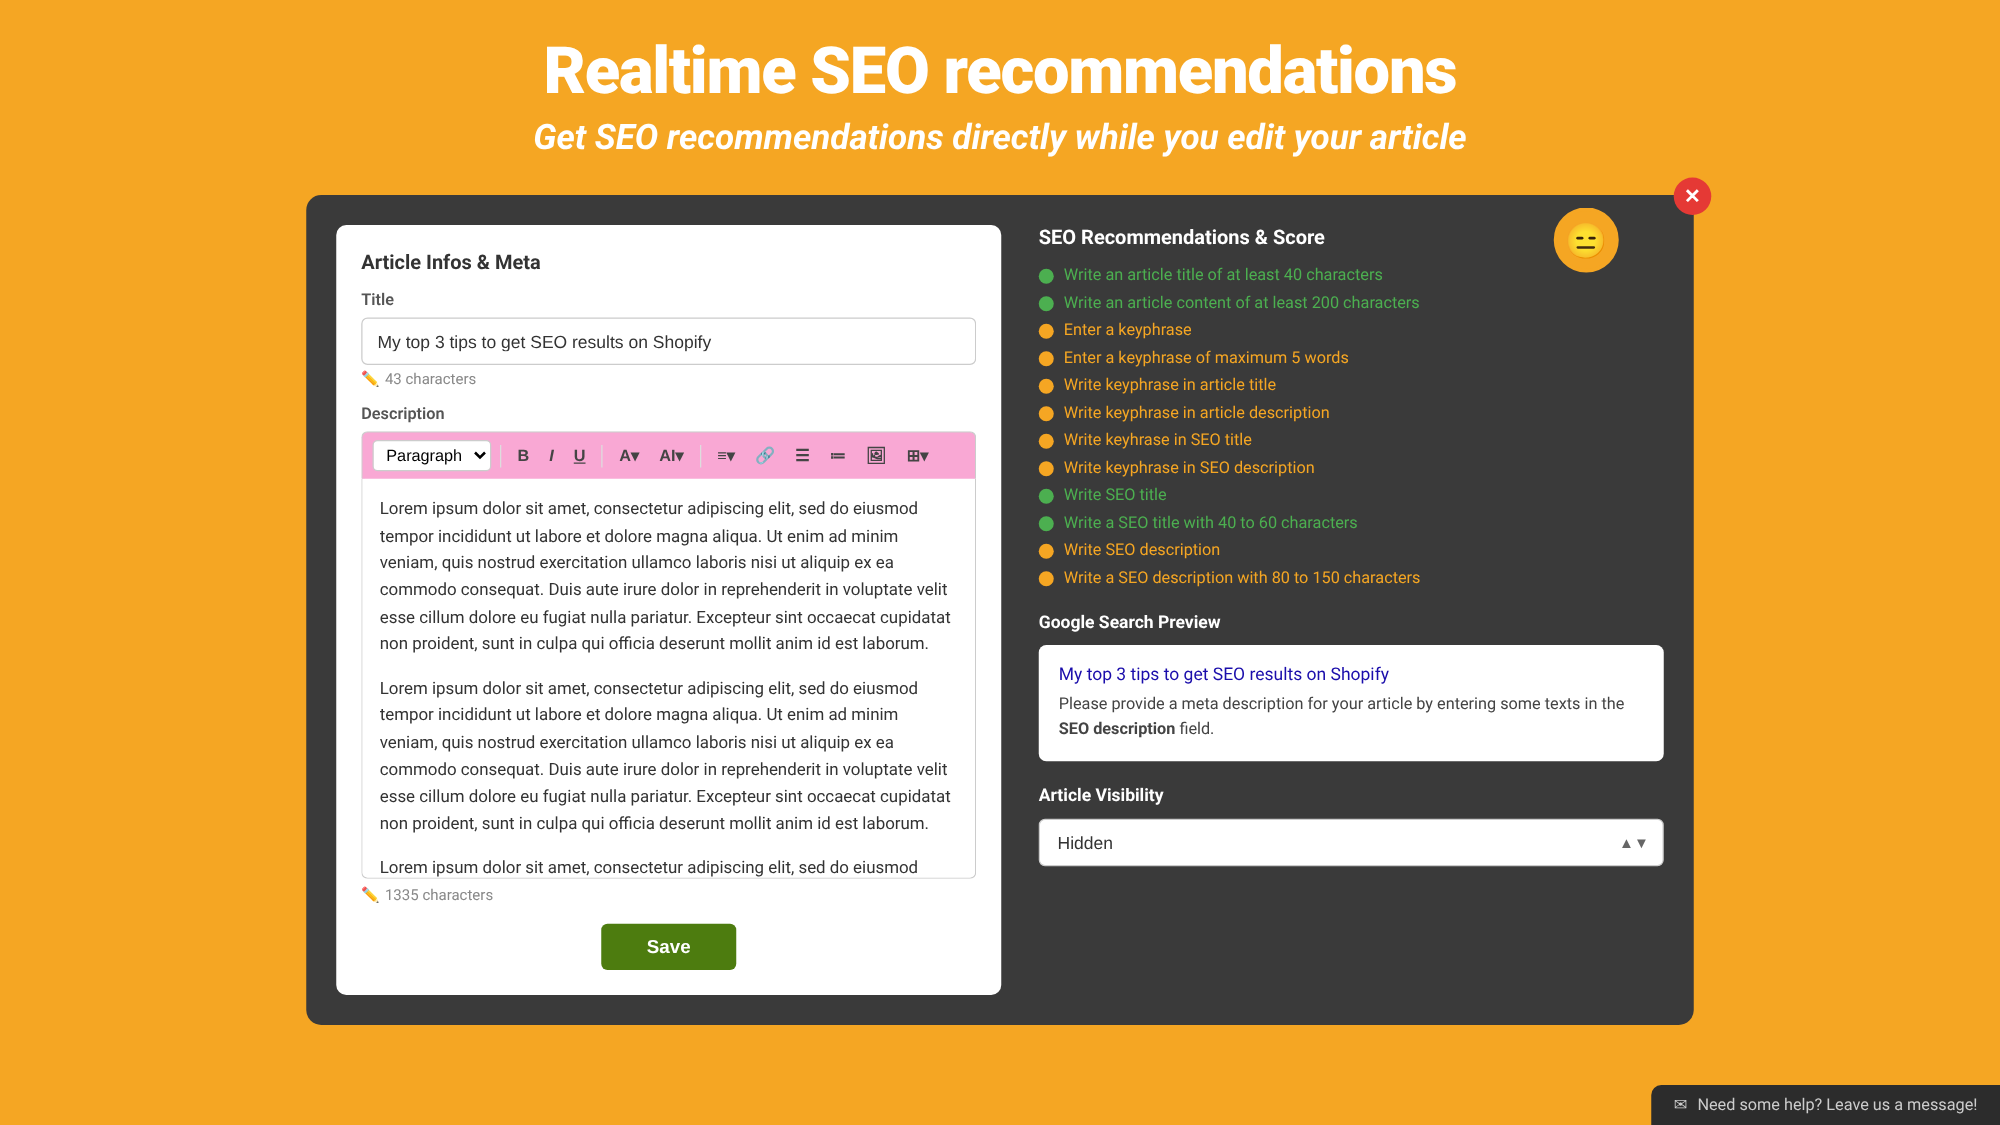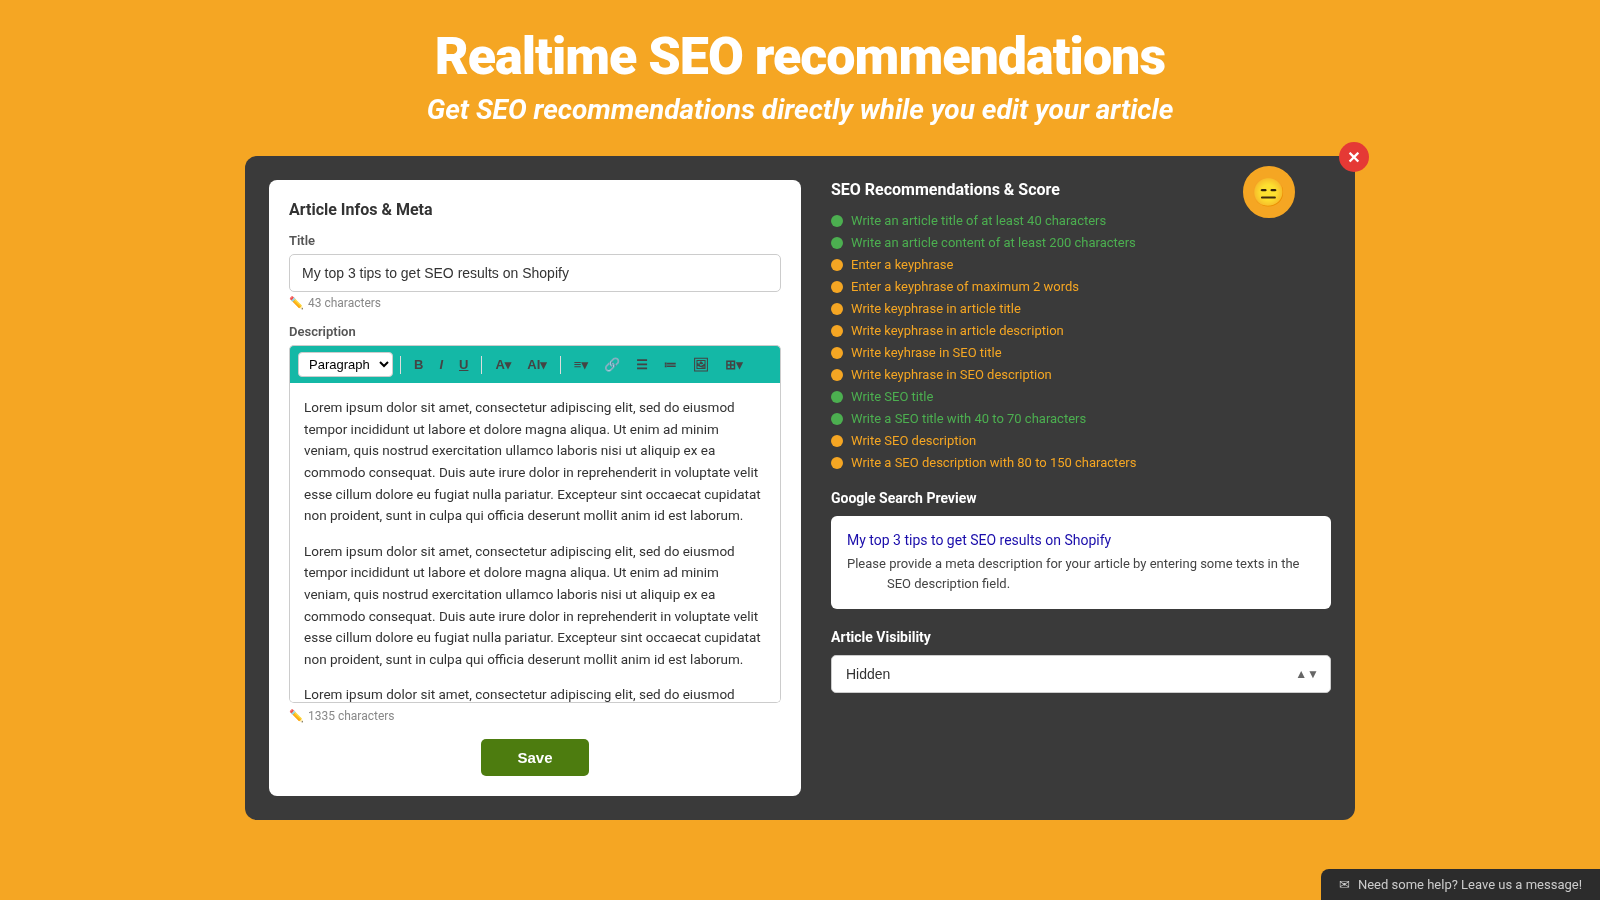--- a/index.html
+++ b/index.html
@@ -115,21 +115,21 @@
 
     .toolbar {
       display: flex;
       align-items: center;
       gap: 4px;
       border: 1px solid #ccc;
       border-bottom: none;
       border-radius: 5px 5px 0 0;
       padding: 6px 8px;
       flex-wrap: wrap;
-      background: #14b8a6;
+      background: #f9a8d4;
     }
 
     .toolbar-select {
       border: 1px solid #ccc;
       border-radius: 4px;
       padding: 3px 6px;
       font-size: 13px;
       background: white;
       cursor: pointer;
     }
@@ -226,21 +226,21 @@
       font-size: 14px;
       text-decoration: none;
       display: block;
       margin-bottom: 6px;
     }
     .gp-desc {
       font-size: 13px;
       color: #444;
       line-height: 1.5;
     }
-    .gp-desc strong { font-weight: 400; margin-left: 40px; }
+    .gp-desc strong { font-weight: 700; }
 
     .visibility-title {
       font-size: 14px;
       font-weight: 700;
       color: white;
       margin-bottom: 10px;
     }
 
     .visibility-select {
       width: 100%;
@@ -390,21 +390,21 @@
           <li>
             <span class="dot dot-green"></span>
             <span class="seo-item-green">Write an article content of at least 200 characters</span>
           </li>
           <li>
             <span class="dot dot-orange"></span>
             <span class="seo-item-orange">Enter a keyphrase</span>
           </li>
           <li>
             <span class="dot dot-orange"></span>
-            <span class="seo-item-orange">Enter a keyphrase of maximum 2 words</span>
+            <span class="seo-item-orange">Enter a keyphrase of maximum 5 words</span>
           </li>
           <li>
             <span class="dot dot-orange"></span>
             <span class="seo-item-orange">Write keyphrase in article title</span>
           </li>
           <li>
             <span class="dot dot-orange"></span>
             <span class="seo-item-orange">Write keyphrase in article description</span>
           </li>
           <li>
@@ -414,21 +414,21 @@
           <li>
             <span class="dot dot-orange"></span>
             <span class="seo-item-orange">Write keyphrase in SEO description</span>
           </li>
           <li>
             <span class="dot dot-green"></span>
             <span class="seo-item-green">Write SEO title</span>
           </li>
           <li>
             <span class="dot dot-green"></span>
-            <span class="seo-item-green">Write a SEO title with 40 to 70 characters</span>
+            <span class="seo-item-green">Write a SEO title with 40 to 60 characters</span>
           </li>
           <li>
             <span class="dot dot-orange"></span>
             <span class="seo-item-orange">Write SEO description</span>
           </li>
           <li>
             <span class="dot dot-orange"></span>
             <span class="seo-item-orange">Write a SEO description with 80 to 150 characters</span>
           </li>
         </ul>

